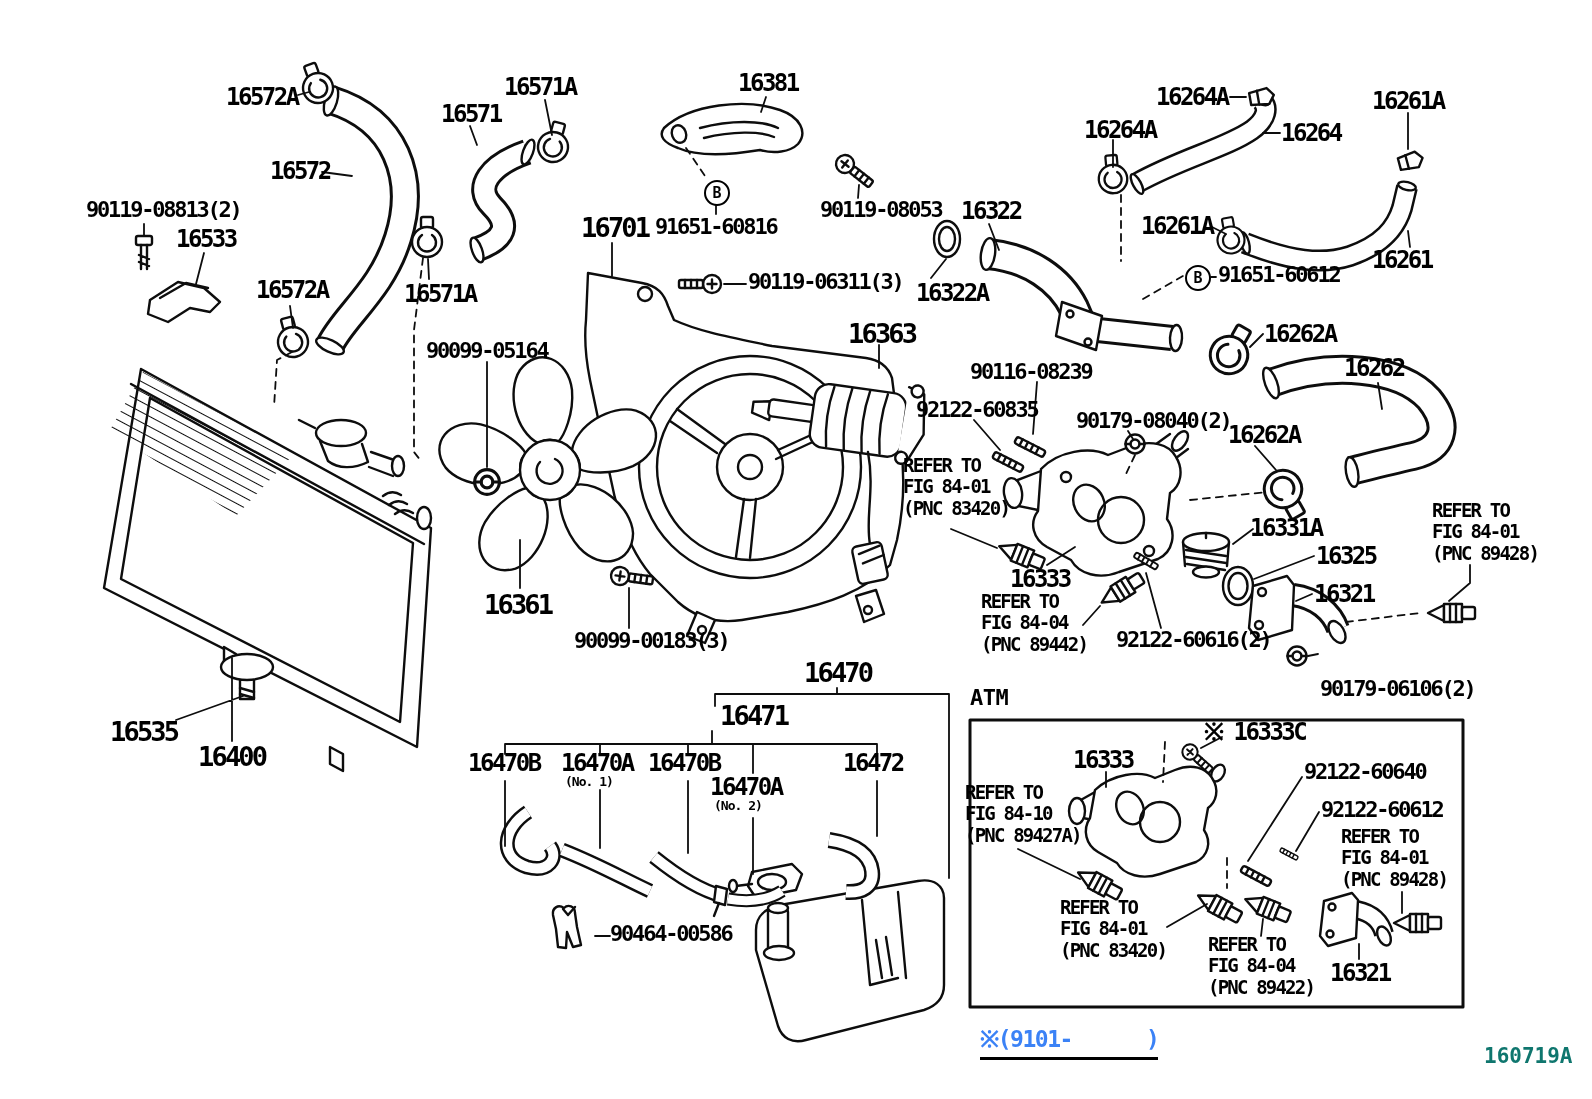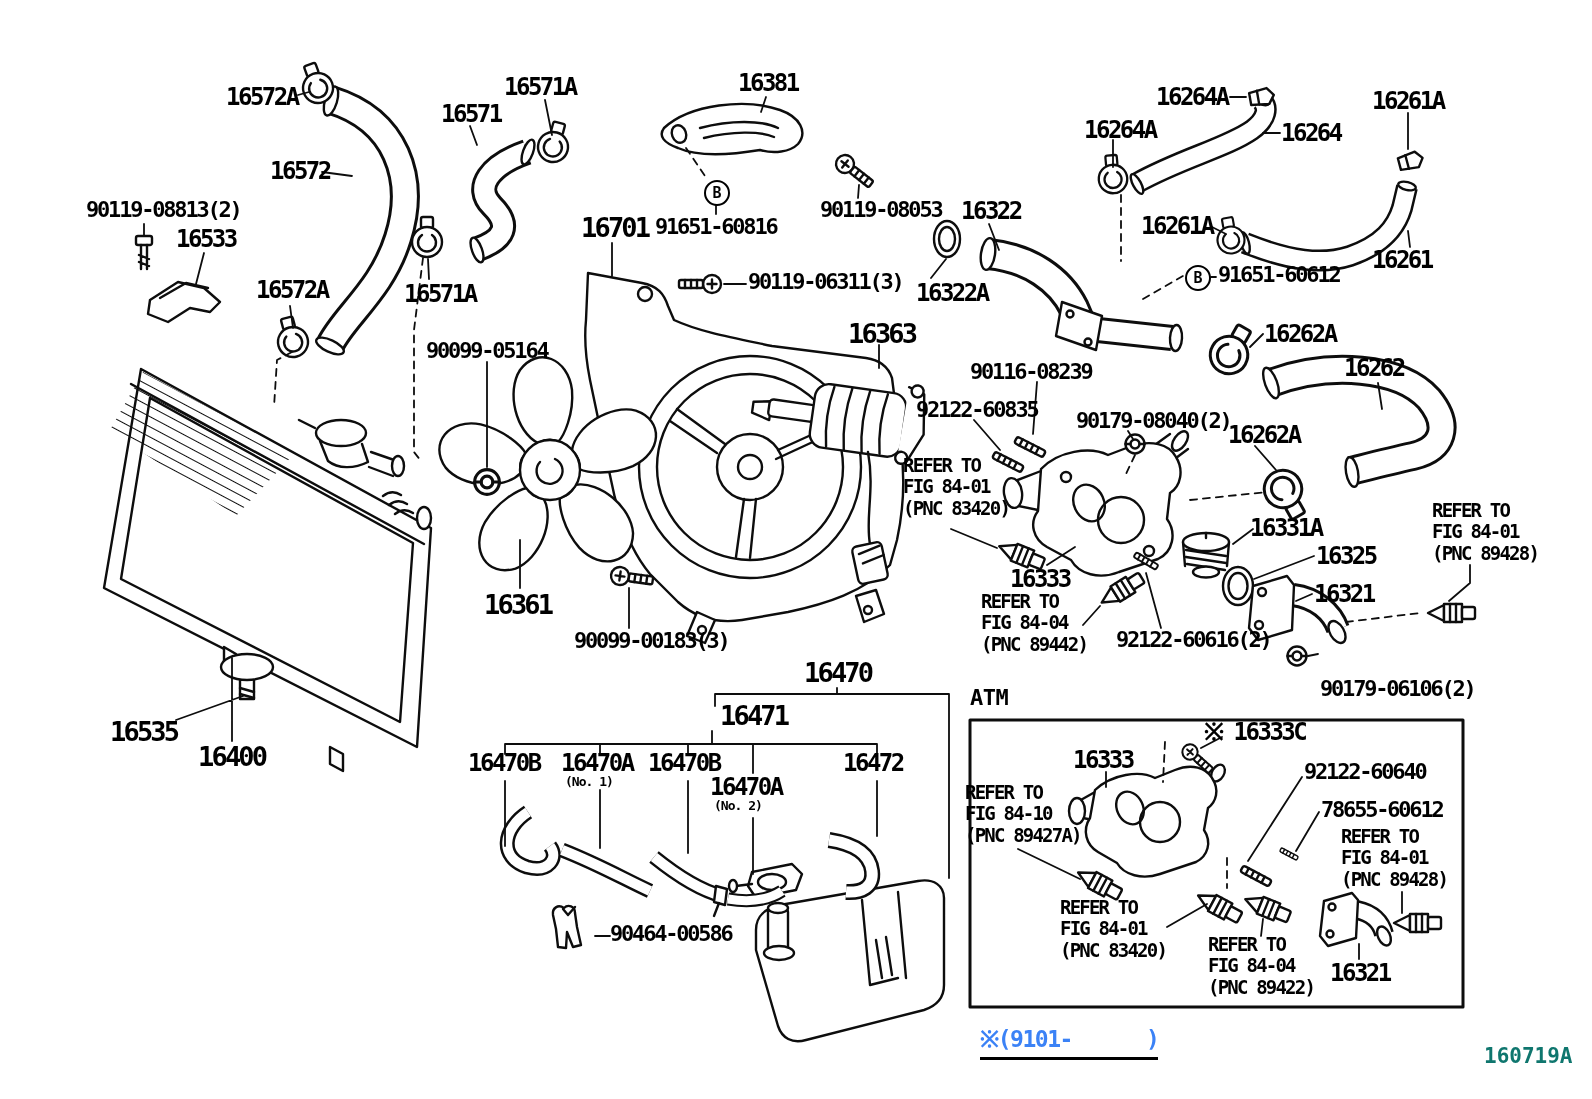--- a/index.html
+++ b/index.html
@@ -402,21 +402,21 @@
       <div class="lbl sub" style="left: 565px; top: 775px;">(No. 1)</div>
       <div class="lbl num" style="left: 648px; top: 750px;">16470B</div>
       <div class="lbl num" style="left: 710px; top: 774px;">16470A</div>
       <div class="lbl sub" style="left: 714px; top: 799px;">(No. 2)</div>
       <div class="lbl num" style="left: 843px; top: 750px;">16472</div>
       <div class="lbl num-long" style="left: 610px; top: 922px;">90464-00586</div>
       <div class="lbl atm" style="left: 970px; top: 686px;">ATM</div>
       <div class="lbl num" style="left: 1204px; top: 719px;">※ 16333C</div>
       <div class="lbl num" style="left: 1073px; top: 747px;">16333</div>
       <div class="lbl num-long" style="left: 1304px; top: 760px;">92122-60640</div>
-      <div class="lbl num-long" style="left: 1321px; top: 798px;">78655-60612</div>
+      <div class="lbl num-long" style="left: 1321px; top: 798px;">92122-60612</div>
       <div class="lbl ref" style="left: 965px; top: 782px;">REFER TO
 FIG 84-10
 (PNC 89427A)</div>
       <div class="lbl ref" style="left: 1341px; top: 826px;">REFER TO
 FIG 84-01
 (PNC 89428)</div>
       <div class="lbl ref" style="left: 1060px; top: 897px;">REFER TO
 FIG 84-01
 (PNC 83420)</div>
       <div class="lbl ref" style="left: 1208px; top: 934px;">REFER TO

